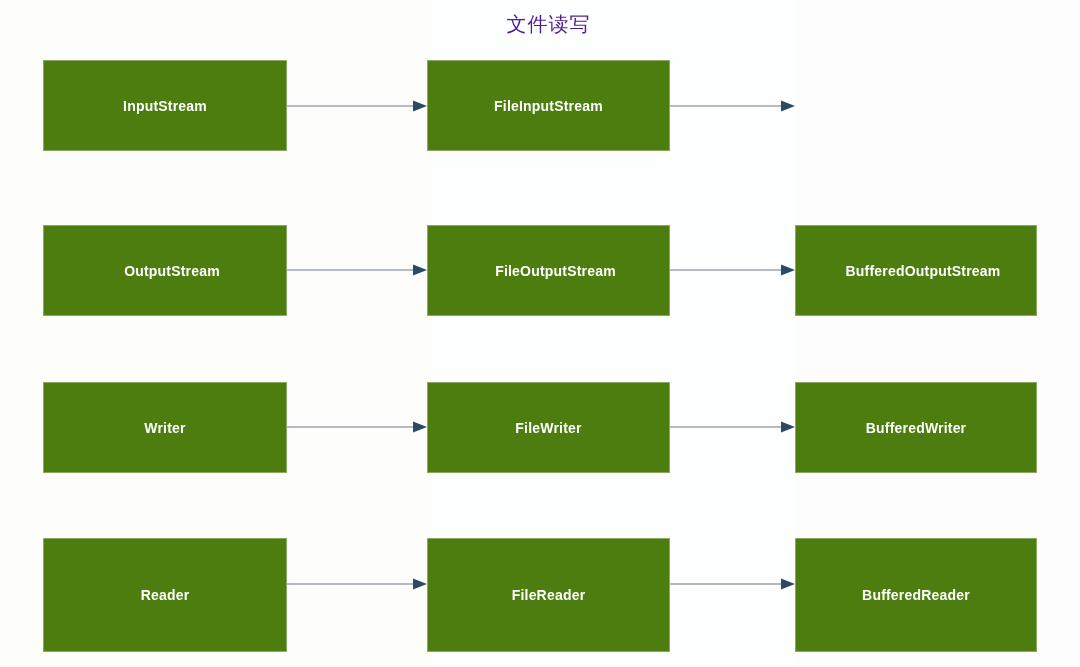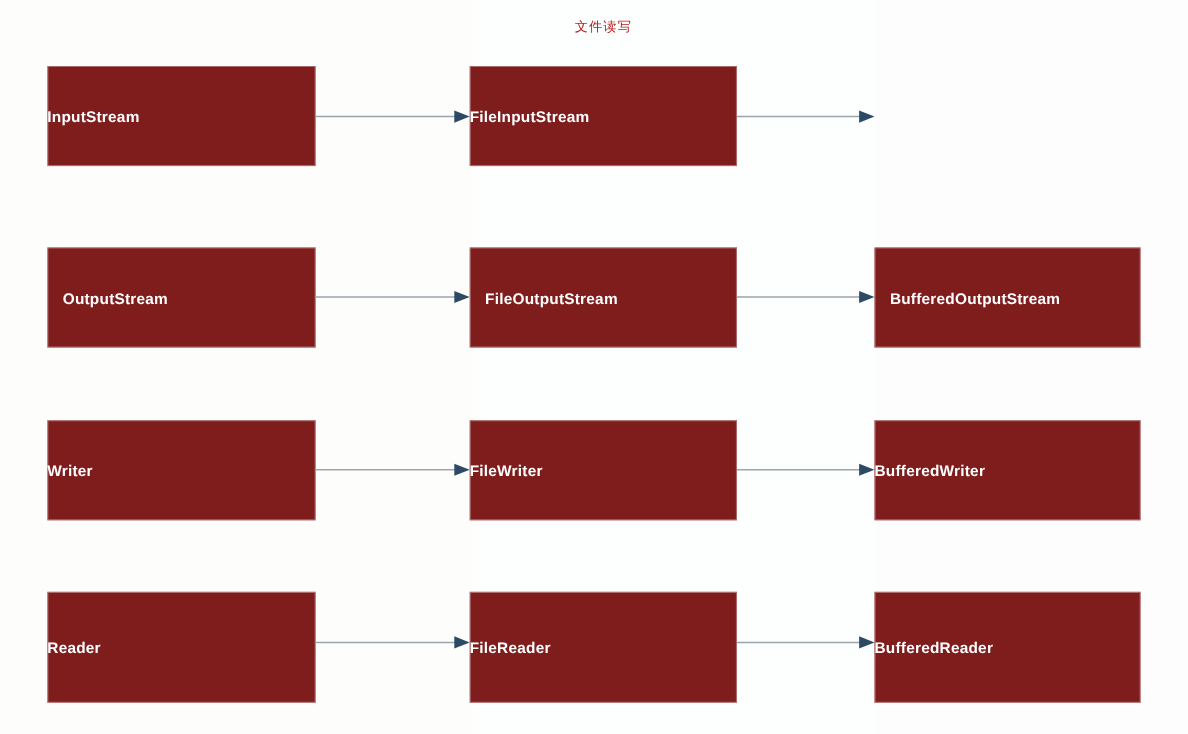--- a/index.html
+++ b/index.html
@@ -23,59 +23,59 @@
     position: absolute;
     pointer-events: none;
   }
   .wash-a { left: 0;   top: 0;   width: 430px;  height: 667px; background: #fdfdfb; }
   .wash-b { left: 430px; top: 0; width: 365px;  height: 667px; background: #fdfefe; }
   .wash-c { left: 795px; top: 0; width: 285px;  height: 667px; background: #fdfdfd; }
 
   .col-header {
     position: absolute;
     top: 10px;
-    font-size: 12px;
+    font-size: 20px;
     line-height: 28px;
-    color: #b91c1c;
+    color: #4c1d95;
     font-weight: 400;
     text-align: center;
     white-space: nowrap;
     letter-spacing: 1px;
   }
   .col-header.c-mid   { left: 427px; width: 243px; }
   .col-header.c-right { left: 795px; width: 242px; }
 
   .node {
     position: absolute;
-    background: #7f1d1d;
+    background: #4d7c0f;
     box-sizing: border-box;
     display: flex;
     align-items: center;
-    justify-content: flex-start;
+    justify-content: center;
     color: #ffffff;
     font-size: 14px;
     font-weight: 600;
     letter-spacing: 0.2px;
     box-shadow: 0 0 0 1px rgba(255,255,255,0.35) inset;
   }
   .node .node-label {
     pointer-events: none;
     white-space: nowrap;
   }
 
   
   .col-left  { left: 43px;  width: 244px; }
   .col-mid   { left: 427px; width: 243px; }
   .col-right { left: 795px; width: 242px; }
 
   
   .row-1 { top: 60px;  height: 91px; }
   .row-2 { top: 225px; height: 91px; padding-left: 14px; }
   .row-3 { top: 382px; height: 91px; }
-  .row-4 { top: 538px; height: 101px; }
+  .row-4 { top: 538px; height: 114px; }
 
   .arrow {
     position: absolute;
     height: 14px;
     pointer-events: none;
   }
   .arrow svg { display: block; overflow: visible; }
 
   
   .arr-a { left: 287px; width: 140px; }

